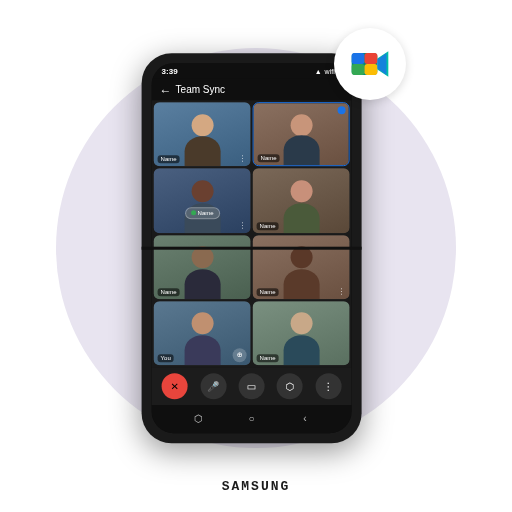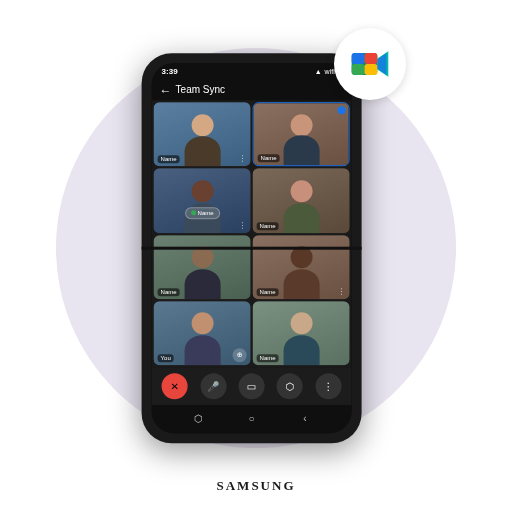--- a/index.html
+++ b/index.html
@@ -362,21 +362,21 @@
       text-align: center;
       z-index: 6;
       white-space: nowrap;
     }
 
     .samsung-name {
       font-size: 13px;
       font-weight: 900;
       letter-spacing: 2px;
       color: #1a1a1a;
-      font-family: Liberation Serif, serif;
+      font-family: Liberation Mono, monospace;
       text-transform: uppercase;
     }
 
     .samsung-model {
       font-size: 11px;
       color: #333;
       letter-spacing: 1px;
       font-family: 'Arial', sans-serif;
     }
 

